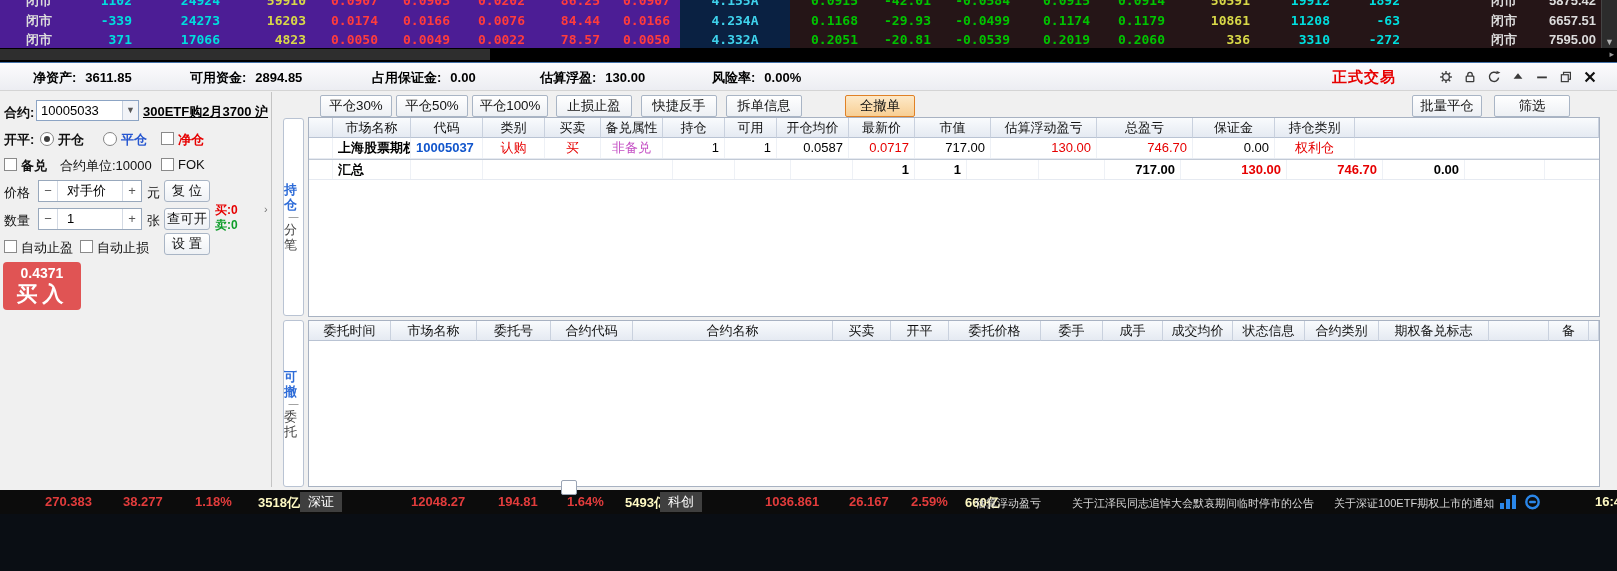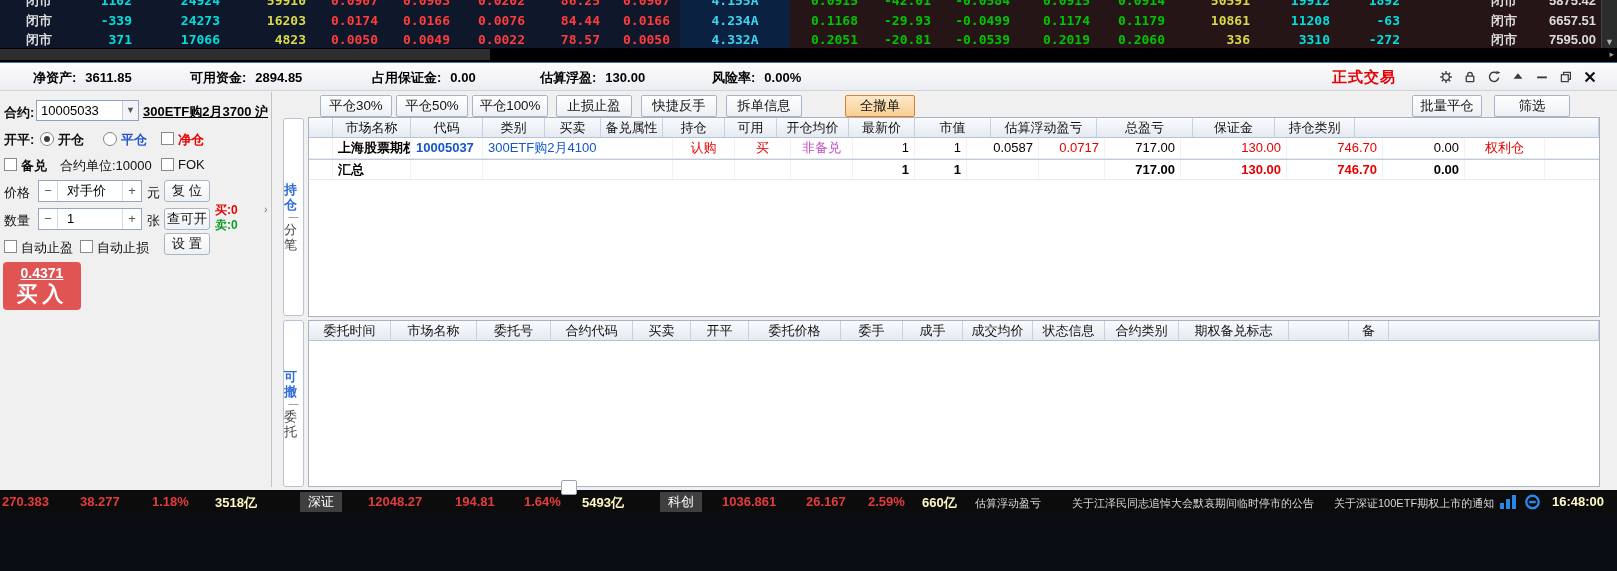--- a/index.html
+++ b/index.html
@@ -1,21 +1,21 @@
 <!DOCTYPE html>
 <html><head>
 <meta charset="utf-8">
 <style>
   * { margin:0; padding:0; box-sizing:border-box; }
   html,body { width:1617px; height:571px; overflow:hidden; }
   body { font-family:"Liberation Sans","DejaVu Sans",sans-serif; font-size:13px; background:#f0f0f0; position:relative; }
   #root { position:absolute; inset:0; width:1617px; height:571px; }
 
   
-  #market-board { position:absolute; left:0; top:0; width:1617px; height:48px; background:#0f172a; overflow:hidden; }
+  #market-board { position:absolute; left:0; top:0; width:1617px; height:48px; background:#4c1d95; overflow:hidden; }
   .mb-bg-navy  { position:absolute; left:680px; top:0; width:110px; height:48px; background:#0a2142; }
   .mb-bg-right { position:absolute; left:790px; top:0; width:811px; height:48px; background:#251517; }
   .mb-scroll { position:absolute; right:0; top:0; width:16px; height:48px; background:#2c2c2c; border-left:1px solid #444; }
   .mb-scroll span { position:absolute; left:3px; bottom:1px; font-size:9px; color:#b0b0b0; }
   .m-row { position:absolute; left:0; width:1601px; height:18px; line-height:18px; font-family:"DejaVu Sans Mono","Liberation Mono",monospace; font-weight:bold; font-size:13px; }
   .mcell { position:absolute; top:0; height:18px; white-space:nowrap; }
   .mcell.ar { text-align:right; } .mcell.ac { text-align:center; }
   .wht { color:#dcdcdc; font-family:"Liberation Sans","DejaVu Sans",sans-serif; }
   .cyn { color:#00dede; } .yel { color:#d8d848; } .redq { color:#ff3c3c; }
   .grn { color:#00c400; } .nav { color:#3fd2ec; }
@@ -49,21 +49,21 @@
   .stepper .st-m, .stepper .st-p { width:19px; text-align:center; color:#555; }
   .stepper .st-m { border-right:1px solid #d4dae4; }
   .stepper .st-p { border-left:1px solid #d4dae4; }
   .stepper .st-v { flex:1; padding-left:9px; }
   .btn { position:absolute; height:22px; background:linear-gradient(#ffffff,#eef1f5); border:1px solid #a9b5c5; border-radius:3px; text-align:center; line-height:20px; color:#111; }
   #buy-count  { position:absolute; left:215px; top:202px; color:#e60000; font-weight:bold; font-size:12px; }
   #sell-count { position:absolute; left:215px; top:217px; color:#0f9d2a; font-weight:bold; font-size:12px; }
   .trade-btn { position:absolute; top:262px; width:78px; height:48px; border-radius:4px; color:#fff; text-align:center; cursor:pointer; }
   #buy-btn  { left:3px;  background:#e05454; }
   #sell-btn { left:104px; background:#5b97dd; width:80px; }
-  .trade-btn .tp { display:block; margin-top:3px; font-size:14px; font-weight:bold; text-decoration:underline; }
+  .trade-btn .tp { display:block; margin-top:3px; font-size:14px; font-weight:bold; }
   .trade-btn .tl { display:block; font-size:21px; font-weight:bold; letter-spacing:5px; padding-left:1px; line-height:26px; }
   #panel-divider { position:absolute; left:271px; top:92px; width:1px; height:395px; background:#c4c4c4; }
   #collapse-arrow { position:absolute; left:264px; top:203px; color:#777; font-size:11px; }
 
   
   .vtab { position:absolute; left:283px; width:21px; background:#fff; border:1px solid #b9c3d3; border-radius:3px; display:flex; flex-direction:column; align-items:center; justify-content:center; font-size:13px; line-height:15px; color:#444; }
   .vtab .act { color:#2e6cd8; font-weight:bold; }
   .vtab .sep { color:#888; font-size:10px; line-height:10px; }
 
   
@@ -82,21 +82,21 @@
   .td { border-right:1px solid #eef1f6; line-height:20px; padding:0 5px; white-space:nowrap; overflow:hidden; flex-shrink:0; }
   .td.al { text-align:left; } .td.ac { text-align:center; } .td.ar { text-align:right; }
   .td.fill { flex:1; border-right:none; }
   .b { font-weight:bold; } .blu { color:#1256cc; } .redt { color:#e60000; }
   .mag { color:#c44ec4; } .redb { color:#e60000; font-weight:bold; }
 
   #splitter-thumb { position:absolute; left:561px; top:480px; width:16px; height:15px; background:#fff; border:1px solid #9aa4b4; border-radius:2px; z-index:6; }
 
   
   #status-bar { position:absolute; left:0; top:490px; width:1617px; height:24px; background:#0c0c0c; overflow:hidden; }
-  .sb { position:absolute; top:4px; white-space:nowrap; font-weight:bold; }
+  .sb { position:absolute; top:4px; white-space:nowrap; font-weight:bold;margin-left:43px; }
   .sb-red { color:#e23c3c; } .sb-wht { color:#fef9c3; }
   .sb-tab { position:absolute; top:2px; height:20px; background:#3f3f3f; color:#fff; font-weight:normal; padding:0 8px; line-height:20px; }
   .sb-ann { position:absolute; top:6px; color:#d8d8d8; font-weight:normal; font-size:11px; white-space:nowrap; }
   .sb-ico { position:absolute; top:4px; }
 
   
   #taskbar { position:absolute; left:0; top:514px; width:1617px; height:57px; background:#0a0e14; }
 </style>
 </head>
 <body>
@@ -332,21 +332,20 @@
         <div class="th" style="width: 96px;">总盈亏</div>
         <div class="th" style="width: 82px;">保证金</div>
         <div class="th" style="width: 80px;">持仓类别</div>
         <div class="th fill"></div>
       </div>
     <div id="pos-body">
         <div class="t-row">
           <div class="td ac" style="width: 24px;"></div>
           <div class="td al b" style="width: 78px;">上海股票期权</div>
           <div class="td al blu b" style="width: 72px;">10005037</div>
-          <div class="td al blu" style="width: 190px;">300ETF购2月4100</div>
           <div class="td ac redt" style="width: 62px;">认购</div>
           <div class="td ac redt" style="width: 56px;">买</div>
           <div class="td ac mag" style="width: 62px;">非备兑</div>
           <div class="td ar" style="width: 62px;">1</div>
           <div class="td ar" style="width: 52px;">1</div>
           <div class="td ar" style="width: 72px;">0.0587</div>
           <div class="td ar redt" style="width: 66px;">0.0717</div>
           <div class="td ar" style="width: 76px;">717.00</div>
           <div class="td ar redt" style="width: 106px;">130.00</div>
           <div class="td ar redt" style="width: 96px;">746.70</div>
@@ -375,20 +374,21 @@
         </div>
       </div>
   </div>
 
   <div id="ord-table" class="grid">
     <div class="thead" id="ord-head">
         <div class="th" style="width: 82px;">委托时间</div>
         <div class="th" style="width: 86px;">市场名称</div>
         <div class="th" style="width: 74px;">委托号</div>
         <div class="th" style="width: 82px;">合约代码</div>
+        <div class="th" style="width: 200px;">合约名称</div>
         <div class="th" style="width: 58px;">买卖</div>
         <div class="th" style="width: 58px;">开平</div>
         <div class="th" style="width: 92px;">委托价格</div>
         <div class="th" style="width: 62px;">委手</div>
         <div class="th" style="width: 60px;">成手</div>
         <div class="th" style="width: 70px;">成交均价</div>
         <div class="th" style="width: 72px;">状态信息</div>
         <div class="th" style="width: 74px;">合约类别</div>
         <div class="th" style="width: 110px;">期权备兑标志</div>
         <div class="th" style="width: 60px;"></div>

